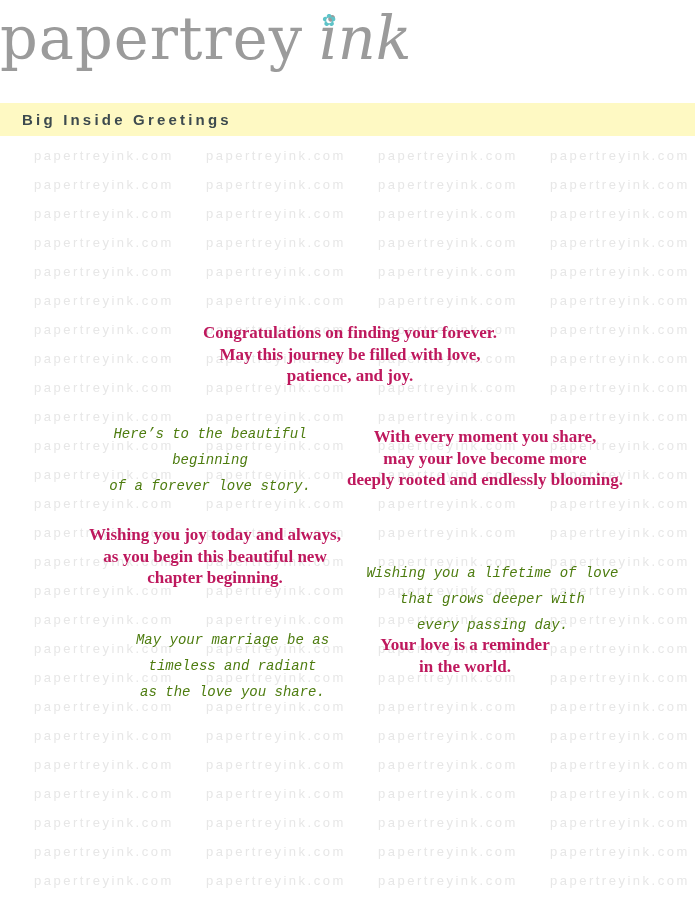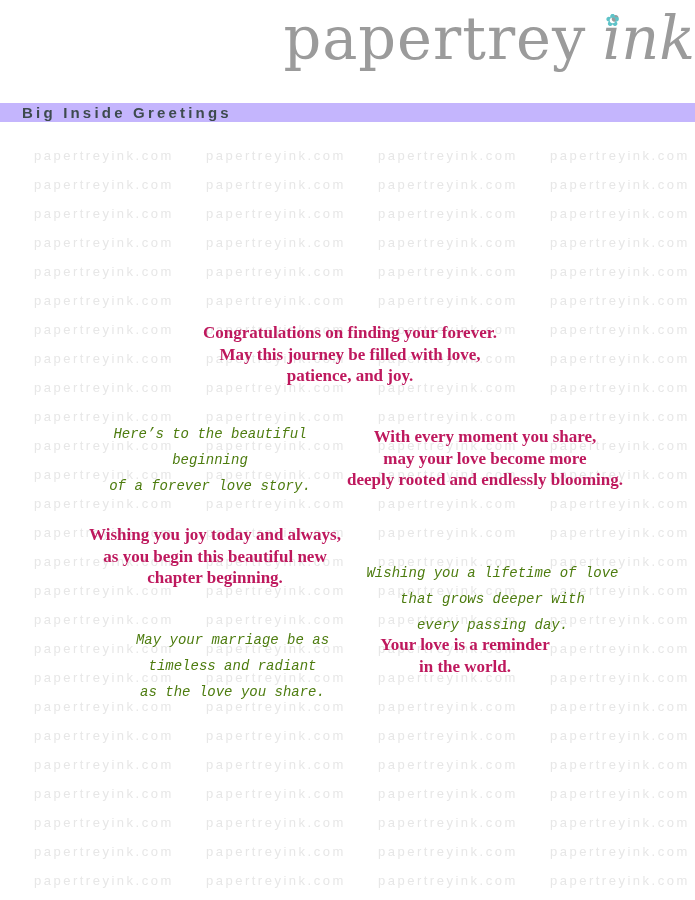--- a/index.html
+++ b/index.html
@@ -5,41 +5,41 @@
   html, body { margin:0; padding:0; background:#ffffff; }
   .canvas {
     position:relative; width:695px; height:900px;
     background:#ffffff; overflow:hidden;
     font-family:"Liberation Sans", sans-serif;
   }
 
   
   .logo {
     position:absolute; top:4px; left:0; width:100%;
-    text-align:right; color:#9b9b9b; white-space:nowrap; z-index:2;
+    text-align:left; color:#9b9b9b; white-space:nowrap; z-index:2;
   }
   .logo-main {
     font-family:"DejaVu Serif", serif;
     font-size:59px; letter-spacing:1px; color:#9b9b9b;
   }
   .logo-ink {
     position:relative; display:inline-block; margin-left:16px;
     font-family:"DejaVu Serif", serif; font-style:italic;
     font-size:59px; color:#9b9b9b;
   }
   .flower-icon {
     position:absolute; top:8px; left:3px;
     font-style:normal; font-size:17px; line-height:1;
     color:#5ec3c8; z-index:3;
   }
 
   
   .banner {
-    position:absolute; top:103px; left:0; width:695px; height:19px;
-    background:#c4b5fd; box-sizing:border-box;
+    position:absolute; top:103px; left:0; width:695px; height:33px;
+    background:#fef9c3; box-sizing:border-box;
     display:flex; justify-content:space-between; align-items:center;
     padding:0 22px; z-index:2;
   }
   .banner span {
     font-family:"Liberation Sans", sans-serif;
     font-size:15px; font-weight:600; letter-spacing:3.2px;
     color:#3d4a4e; white-space:nowrap;
   }
 
   

